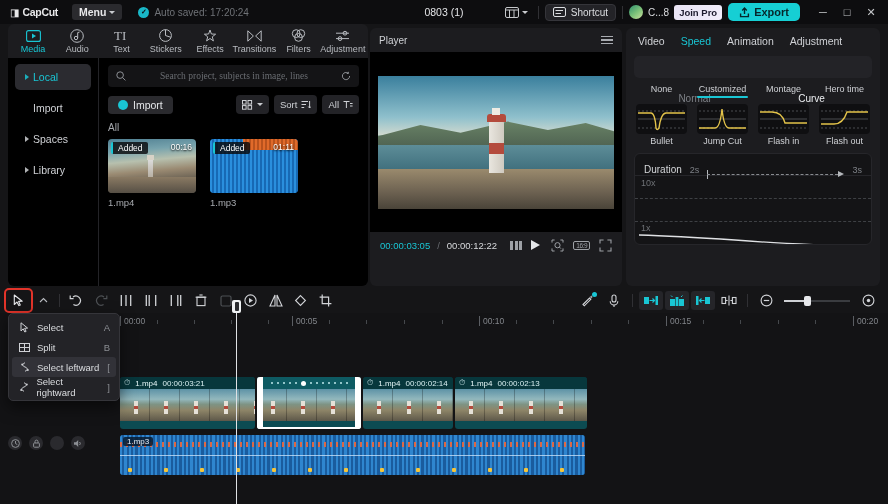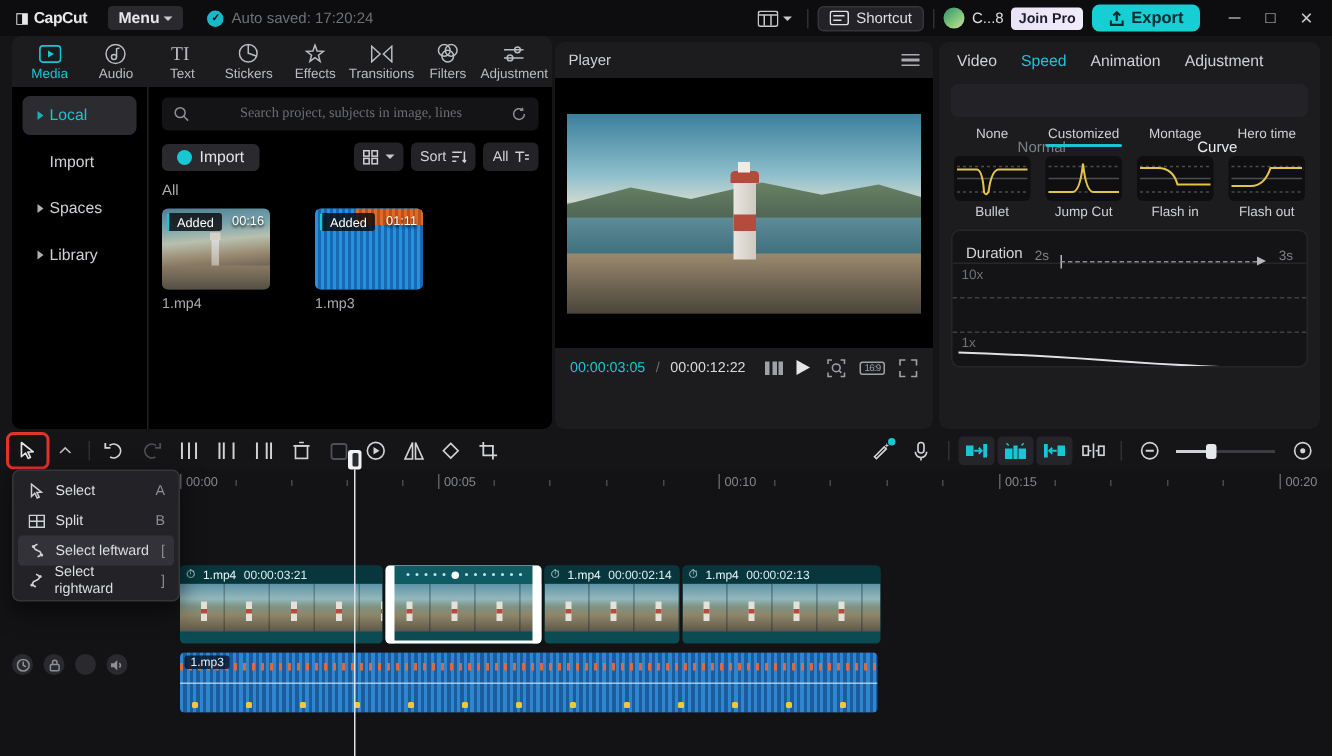--- a/index.html
+++ b/index.html
@@ -98,21 +98,21 @@
   .dot-teal { width: 10px; height: 10px; border-radius: 50%; background: #19c6d4; }
   .row2-right { margin-left: auto; display: flex; gap: 5px; }
   .mini-btn {
     background: #232327; border-radius: 4px; height: 19px; padding: 0 6px;
     display: flex; align-items: center; gap: 4px; font-size: 9.5px; color: #cfd1d5;
   }
   .all-label { margin-top: 8px; font-size: 10px; color: #a7aaaf; }
   .thumbs { display: flex; gap: 14px; margin-top: 6px; }
   .thumb-wrap { width: 88px; }
   .thumb {
-    position: relative; width: 72px; height: 54px; border-radius: 4px; overflow: hidden;
+    position: relative; width: 88px; height: 54px; border-radius: 4px; overflow: hidden;
   }
   .thumb-vid {
     background: linear-gradient(175deg,#4f7f92 0%,#77a3ad 22%,#b7c0ae 40%,#9a8a72 58%,#6b6254 75%,#4a4740 100%);
   }
   .thumb-aud { background: #1b78c8; }
   .aud-bars { position: absolute; inset: 0; background: repeating-linear-gradient(90deg,#2a8fdd 0 2px,#1769b4 2px 4px); }
   .aud-top { position: absolute; top: 0; left: 38%; right: 0; height: 11px; background: repeating-linear-gradient(90deg,#e06a2a 0 2px,#b8521d 2px 4px); }
   .badge-added {
     position: absolute; top: 3px; left: 3px; background: rgba(10,10,12,.82);
     color: #fff; font-size: 8.5px; padding: 1px 5px; border-radius: 2px;
@@ -266,20 +266,21 @@
       <span class="logo-text">CapCut</span>
     </div>
     <div class="menu-btn">
       <span>Menu</span>
       <span class="caret-dn"></span>
     </div>
     <div class="autosave">
       <span class="check-circle">✓</span>
       <span>Auto saved: 17:20:24</span>
     </div>
+    <div class="title-center">0803 (1)</div>
     <div class="tb-right">
       <div class="tb-icon-btn">
         <svg width="14" height="11" viewBox="0 0 14 11">
             <rect x="0.5" y="0.5" width="13" height="10" rx="1.5" fill="none" stroke="#c5c7ca"></rect>
             <line x1="4.5" y1="3" x2="4.5" y2="10" stroke="#c5c7ca"></line>
             <line x1="9" y1="3" x2="9" y2="10" stroke="#c5c7ca"></line>
             <line x1="0.5" y1="3" x2="13.5" y2="3" stroke="#c5c7ca"></line>
           </svg>
         <span class="caret-dn"></span>
       </div>

